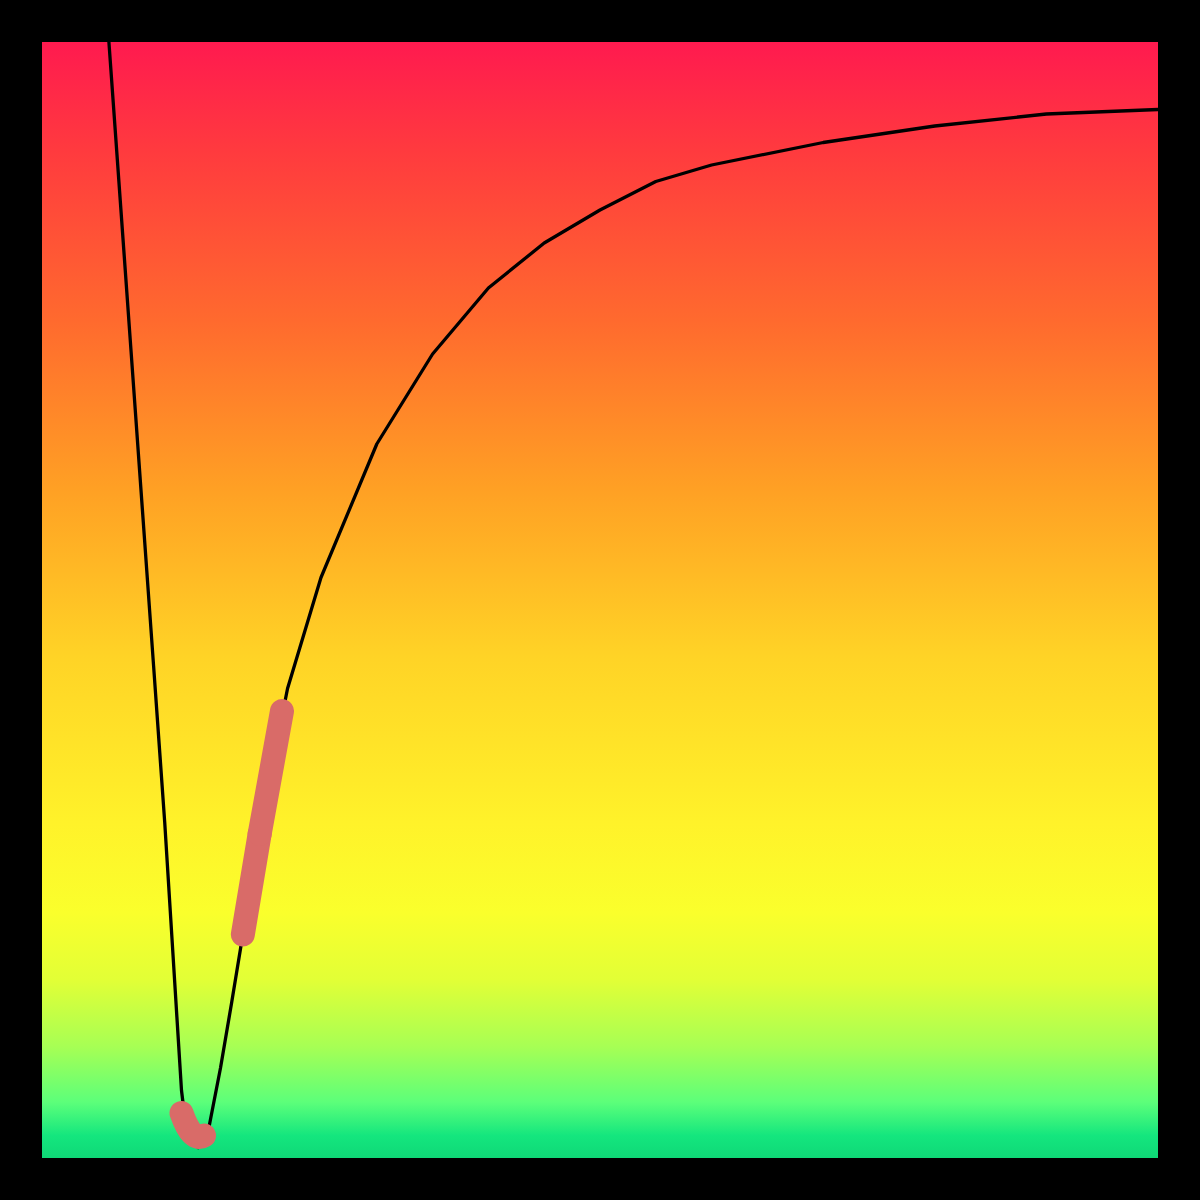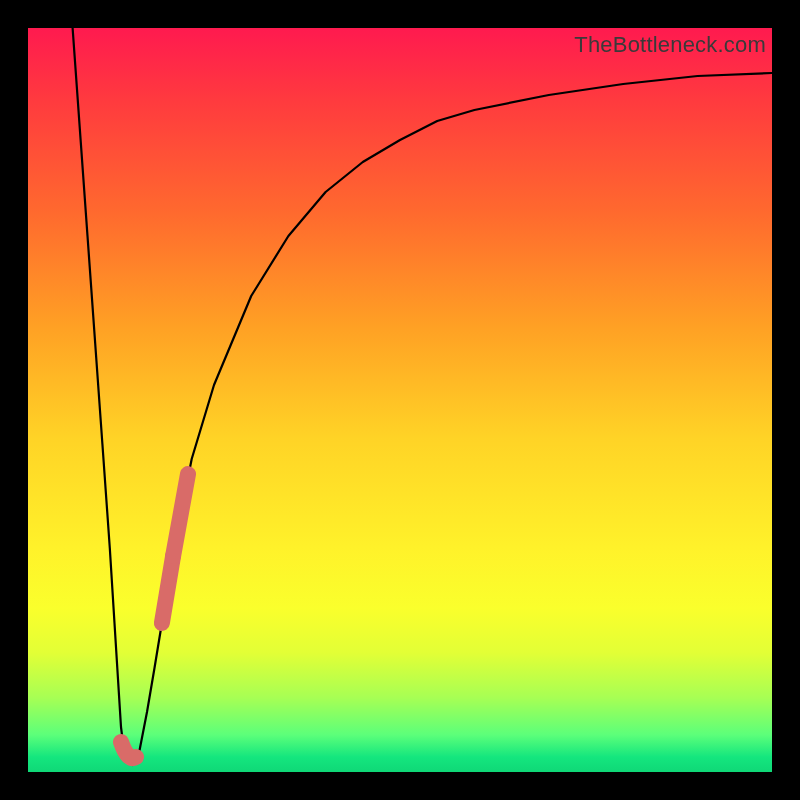--- a/index.html
+++ b/index.html
@@ -55,21 +55,20 @@
     width: 744px;
     height: 744px;
   }
 </style>
 </head>
 <body>
 
 <div class="frame">
   <div class="plot">
 
-    <span class="watermark">TheBottleneck.com</span>
 
     <svg class="curve" viewBox="0 0 744 744" preserveAspectRatio="none">
 
       <path d="M 44.6,0
                L 59.5,208
                L 74.4,416
                L 81.8,520
                L 89.3,640
                L 93.0,699
                L 96.7,729

